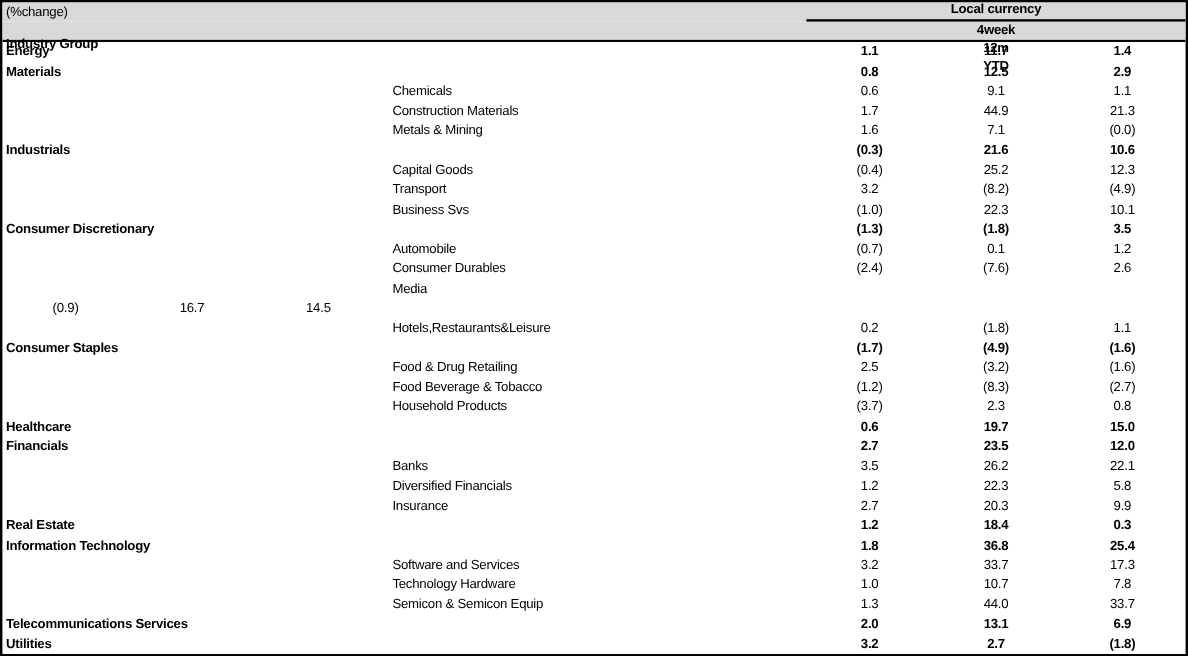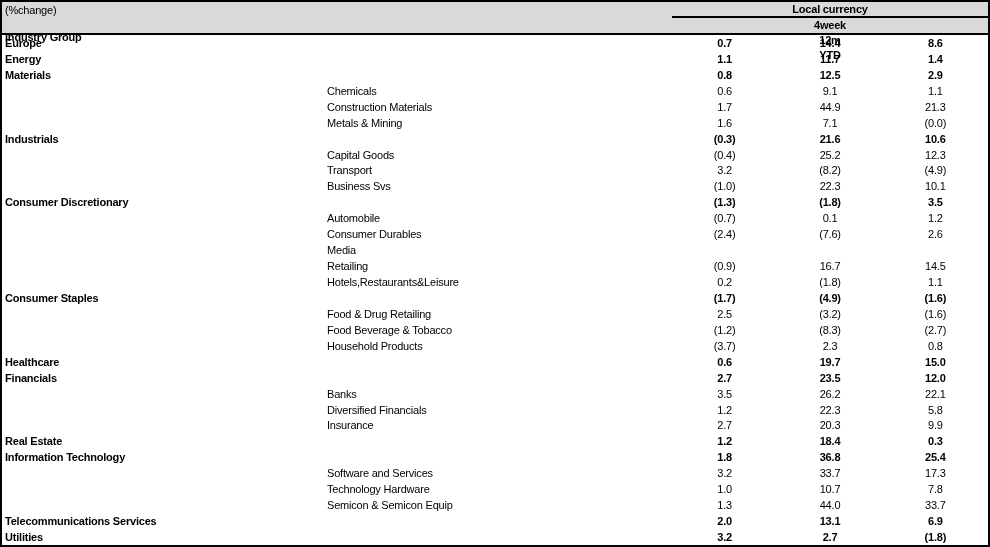--- a/index.html
+++ b/index.html
@@ -8,21 +8,21 @@
     width:990px;height:547px;
     border:2px solid #000;
     background:#fff;
     font-family:"Liberation Sans","DejaVu Sans",sans-serif;
     font-size:11px;
     color:#000;
     letter-spacing:-0.2px;
     overflow:hidden;
   }
   .hrow{display:flex;background:#d9d9d9;}
-  .hrow.r1{height:16px;}
+  .hrow.r1{height:16px;align-items:flex-end;}
   .hrow.r2{height:15px;}
   .hlabel{flex:1;padding-left:3px;line-height:16px;white-space:nowrap;}
   .hrow.r2 .hlabel{font-weight:bold;line-height:15px;margin-top:12px;}
   .hcurrency{
     width:316px;text-align:center;font-weight:bold;
     border-bottom:2px solid #000;line-height:15px;
   }
   .hcols{width:316px;display:flex;flex-direction:column;}
   .hcols .cell{flex:1;text-align:center;font-weight:bold;line-height:15px;}
   .thead{border-bottom:2px solid #000;}
@@ -47,28 +47,20 @@
       <div class="hlabel">Industry Group</div>
       <div class="hcols">
         <div class="cell">4week</div>
         <div class="cell">12m</div>
         <div class="cell">YTD</div>
       </div>
     </div>
   </div>
   <div class="tbody">
       <div class="row group">
-        <div class="label">Europe</div>
-        <div class="vals">
-          <div class="cell">0.7</div>
-          <div class="cell">14.4</div>
-          <div class="cell">8.6</div>
-        </div>
-      </div>
-      <div class="row group">
         <div class="label">Energy</div>
         <div class="vals">
           <div class="cell">1.1</div>
           <div class="cell">11.7</div>
           <div class="cell">1.4</div>
         </div>
       </div>
       <div class="row group">
         <div class="label">Materials</div>
         <div class="vals">
@@ -154,21 +146,20 @@
         <div class="vals">
           <div class="cell">(2.4)</div>
           <div class="cell">(7.6)</div>
           <div class="cell">2.6</div>
         </div>
       </div>
       <div class="row sub">
         <div class="label">Media</div>
       </div>
       <div class="row sub">
-        <div class="label">Retailing</div>
         <div class="vals">
           <div class="cell">(0.9)</div>
           <div class="cell">16.7</div>
           <div class="cell">14.5</div>
         </div>
       </div>
       <div class="row sub">
         <div class="label">Hotels,Restaurants&amp;Leisure</div>
         <div class="vals">
           <div class="cell">0.2</div>

